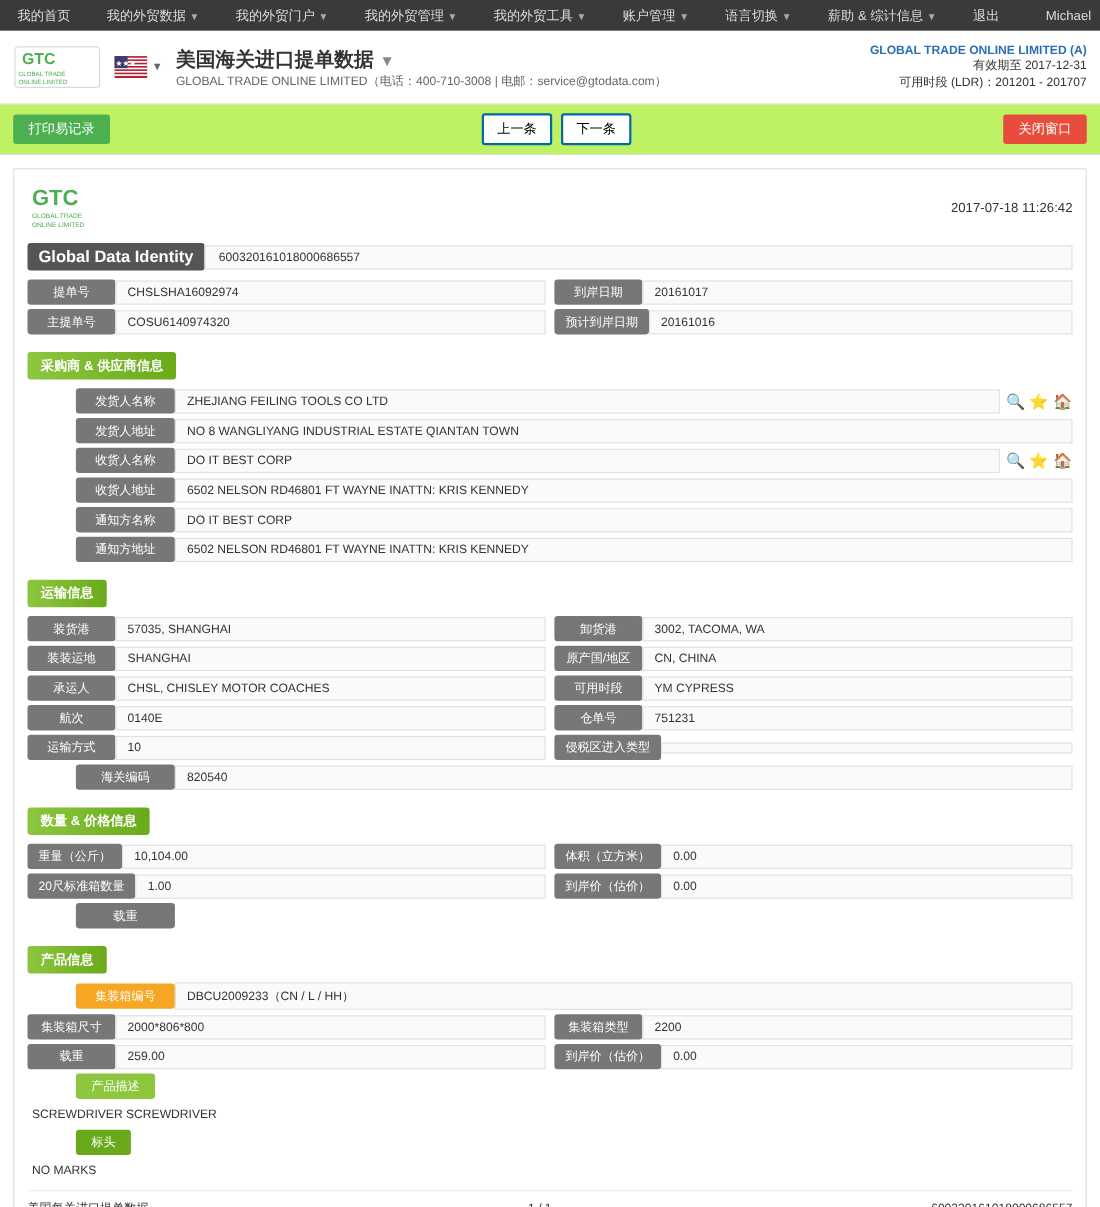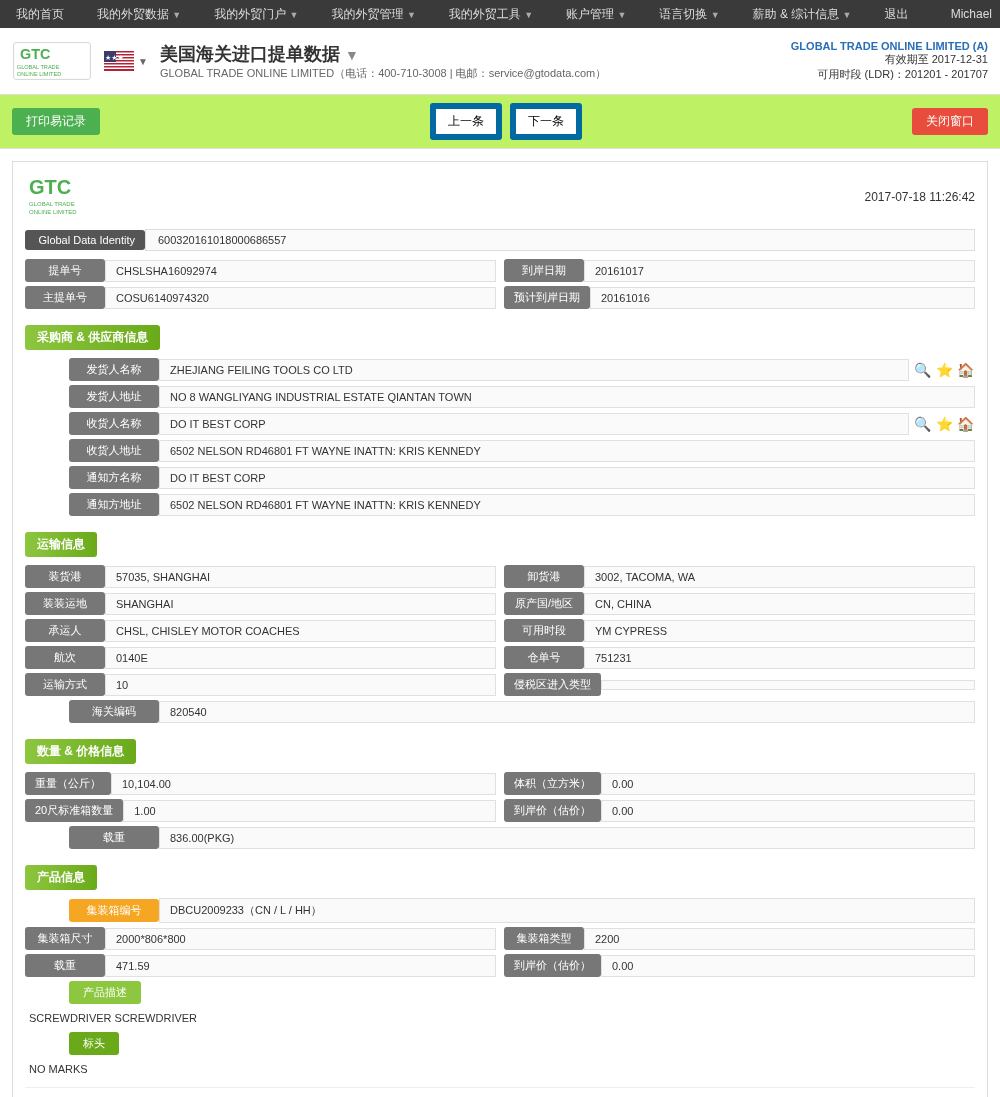--- a/index.html
+++ b/index.html
@@ -22,33 +22,33 @@
     .subtitle { font-size: 11px; color: #666; }
     .header-right { text-align: right; font-size: 11px; color: #333; }
     .header-right .company { color: #2a6eb5; font-weight: bold; }
     .header-right .expire { color: #333; }
     .header-right .ldr { color: #333; }
 
     
     .toolbar { background: #bef264; padding: 8px 12px; display: flex; align-items: center; gap: 8px; border-bottom: 1px solid #ddd; }
     .btn-print { background: #4caf50; color: #fff; border: none; padding: 5px 14px; border-radius: 3px; cursor: pointer; font-size: 12px; }
     .btn-close { background: #e74c3c; color: #fff; border: none; padding: 5px 14px; border-radius: 3px; cursor: pointer; font-size: 12px; }
-    .btn-nav { background: #fff; border: 6px solid #0369a1; padding: 4px 12px; border-radius: 3px; cursor: pointer; font-size: 12px; }
+    .btn-nav { background: #fff; border: 2px solid #0369a1; padding: 4px 12px; border-radius: 3px; cursor: pointer; font-size: 12px; }
     .toolbar-spacer { flex: 1; }
 
     
     .main-content { background: #fff; margin: 0; padding: 12px; }
     .record-box { border: 1px solid #ddd; padding: 12px; background: #fff; }
 
     
     .record-header { display: flex; justify-content: space-between; align-items: center; margin-bottom: 10px; }
 
     
     .gdi-row { display: flex; align-items: center; margin-bottom: 8px; }
-    .gdi-label { background: #555; color: #fff; padding: 4px 10px; border-radius: 3px; font-size: 11px; white-space: nowrap; min-width: 120px; text-align: right; }
+    .gdi-label { background: #555; color: #fff; padding: 4px 10px; border-radius: 3px; font-size: 15px; white-space: nowrap; min-width: 120px; text-align: right; font-weight: bold; }
     .gdi-value { padding: 4px 12px; font-size: 11px; color: #333; border: 1px solid #ddd; flex: 1; background: #fafafa; }
 
     
     .field-row { display: flex; align-items: center; margin-bottom: 4px; padding-left: 44px; }
     .field-label { background: #777; color: #fff; padding: 4px 10px; border-radius: 3px; font-size: 11px; min-width: 90px; text-align: center; white-space: nowrap; }
     .field-value { padding: 4px 10px; font-size: 11px; color: #333; flex: 1; border: 1px solid #e0e0e0; background: #fafafa; }
     .field-icons { display: flex; gap: 4px; margin-left: 6px; }
     .field-icon { font-size: 14px; cursor: pointer; }
 
     
@@ -319,21 +319,20 @@
       </div>
       <div class="half">
         <span class="field-label">到岸价（估价）</span>
         <span class="field-value">0.00</span>
       </div>
     </div>
 
     
     <div class="field-row">
       <span class="field-label">载重</span>
-      <span class="field-value">836.00(PKG)</span>
     </div>
 
     
     <div class="section-header">产品信息</div>
 
     
     <div class="field-row">
       <span class="field-label-orange">集装箱编号</span>
       <span class="field-value">DBCU2009233（CN / L / HH）</span>
     </div>
@@ -347,21 +346,21 @@
       <div class="half">
         <span class="field-label">集装箱类型</span>
         <span class="field-value">2200</span>
       </div>
     </div>
 
     
     <div class="two-col">
       <div class="half">
         <span class="field-label">载重</span>
-        <span class="field-value">471.59</span>
+        <span class="field-value">259.00</span>
       </div>
       <div class="half">
         <span class="field-label">到岸价（估价）</span>
         <span class="field-value">0.00</span>
       </div>
     </div>
 
     
     <div class="field-row">
       <span class="field-label-green" style="padding:4px 14px;border-radius:3px;font-size:11px;color:#fff;background:#8dc63f;">产品描述</span>

